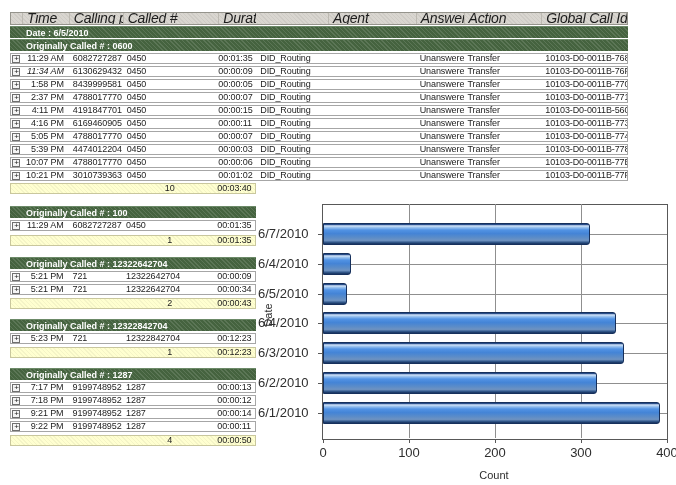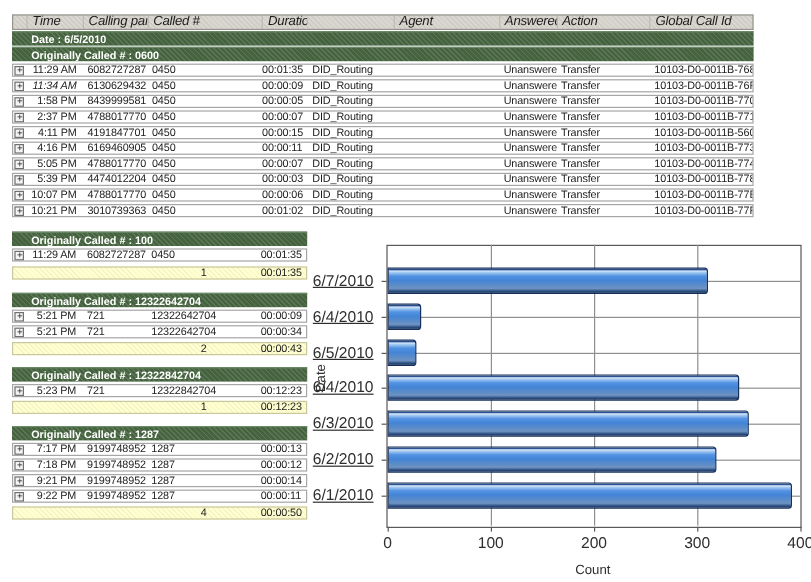--- a/index.html
+++ b/index.html
@@ -4,21 +4,21 @@
 <style>
   html,body{margin:0;padding:0;background:#fff;}
   #page{position:relative;width:676px;height:485px;background:#fff;overflow:hidden;
         font-family:"Liberation Sans",sans-serif;color:#1c1c1c;}
 
   
   #tables{position:absolute;left:10px;top:12px;width:618px;}
   .hdr{display:flex;height:13px;border:1px solid #95948c;box-sizing:border-box;
        background:#d9d6d0;
        background-image:repeating-linear-gradient(45deg,rgba(0,0,0,.05) 0 1px,transparent 1px 3px);}
-  .hc{font-style:italic;font-size:11px;letter-spacing:-.2px;line-height:11px;padding-left:4px;
+  .hc{font-style:italic;font-size:14px;letter-spacing:-.2px;line-height:11px;padding-left:4px;
       box-sizing:border-box;border-left:1px solid #bdbab2;overflow:hidden;white-space:nowrap;}
   .hc:first-child{border-left:none;}
   .grn{height:12px;box-sizing:border-box;color:#fff;font-weight:bold;font-size:9px;
        line-height:12px;padding-left:16px;margin-top:1px;white-space:nowrap;overflow:hidden;
        background:#45633f;border-top:1px solid #6c8a68;
        background-image:repeating-linear-gradient(45deg,rgba(255,255,255,.12) 0 1px,transparent 1px 3px);}
   .row{display:flex;height:11px;box-sizing:border-box;background:#fff;border:1px solid #a6a6a6;
        margin-top:2px;font-size:9px;letter-spacing:-.1px;line-height:9px;align-items:center;}
   .cell{box-sizing:border-box;padding-left:4px;overflow:hidden;white-space:nowrap;}
   .cell.r{text-align:right;padding-left:0;padding-right:5px;}
@@ -36,21 +36,21 @@
   
   #chart{position:absolute;left:258px;top:198px;width:418px;height:287px;font-size:13px;color:#2e2e2e;}
   #plot{position:absolute;left:64px;top:6px;width:344px;height:234px;border:1px solid #585858;
         box-sizing:content-box;background:#fff;}
   .vgrid{position:absolute;top:6px;width:1px;height:234px;background:#8f8f8f;}
   .hgrid{position:absolute;height:1px;background:#8f8f8f;left:65px;width:344px;}
   .bar{position:absolute;height:22px;box-sizing:border-box;border:1px solid #16305c;
        border-radius:0 3px 3px 0;
        background:linear-gradient(to bottom,#1f3f72 0%,#2c5597 4%,#d9e8fa 9%,#a7cbf1 15%,
                   #5293e4 30%,#4484d6 48%,#5b8cc8 68%,#6e93c2 82%,#2c5183 93%,#16305c 100%);}
-  .cat{position:absolute;left:0;width:56px;text-align:center;height:14px;line-height:14px;text-decoration:underline;}
+  .cat{position:absolute;left:0;width:56px;text-align:left;height:14px;line-height:14px;}
   .ytick{position:absolute;width:4px;height:1px;background:#585858;left:60px;}
   .xtick{position:absolute;width:1px;height:4px;background:#585858;top:241px;}
   .xlab{position:absolute;width:40px;text-align:center;top:247px;}
   #count-label{position:absolute;left:186px;width:100px;top:271px;text-align:center;font-size:11px;}
   #date-label{position:absolute;left:-20px;top:111px;width:60px;height:12px;text-align:center;
               font-size:11px;transform:rotate(-90deg);}
 </style>
 </head>
 <body>
 
@@ -203,20 +203,25 @@
           </div>
           <div class="cell r" style="width: 47px;">10:21 PM</div>
           <div class="cell" style="width: 54px;">3010739363</div>
           <div class="cell" style="width: 96px;">0450</div>
           <div class="cell r" style="width: 38px;">00:01:02</div>
           <div class="cell" style="width: 72px;">DID_Routing</div>
           <div class="cell" style="width: 88px;"></div>
           <div class="cell" style="width: 48px;">Unanswered</div>
           <div class="cell" style="width: 78px;">Transfer</div>
           <div class="cell" style="width: 86px;">10103-D0-0011B-77F</div>
+        </div>
+        <div class="sum mt2">
+          <div class="cell" style="width: 112px;"></div>
+          <div class="cell" style="width: 96px; text-align: center; padding-left: 0px;">10</div>
+          <div class="cell r" style="width: 38px;">00:03:40</div>
         </div>
       </div>
     <div id="sub-groups">
         <div class="subsec mt12">
           <div class="grn">Originally Called # : 100</div>
           <div class="row" style="width: 246px;">
             <div class="xc">
               <span class="plus">+</span>
             </div>
             <div class="cell r" style="width: 47px;">11:29 AM</div>

